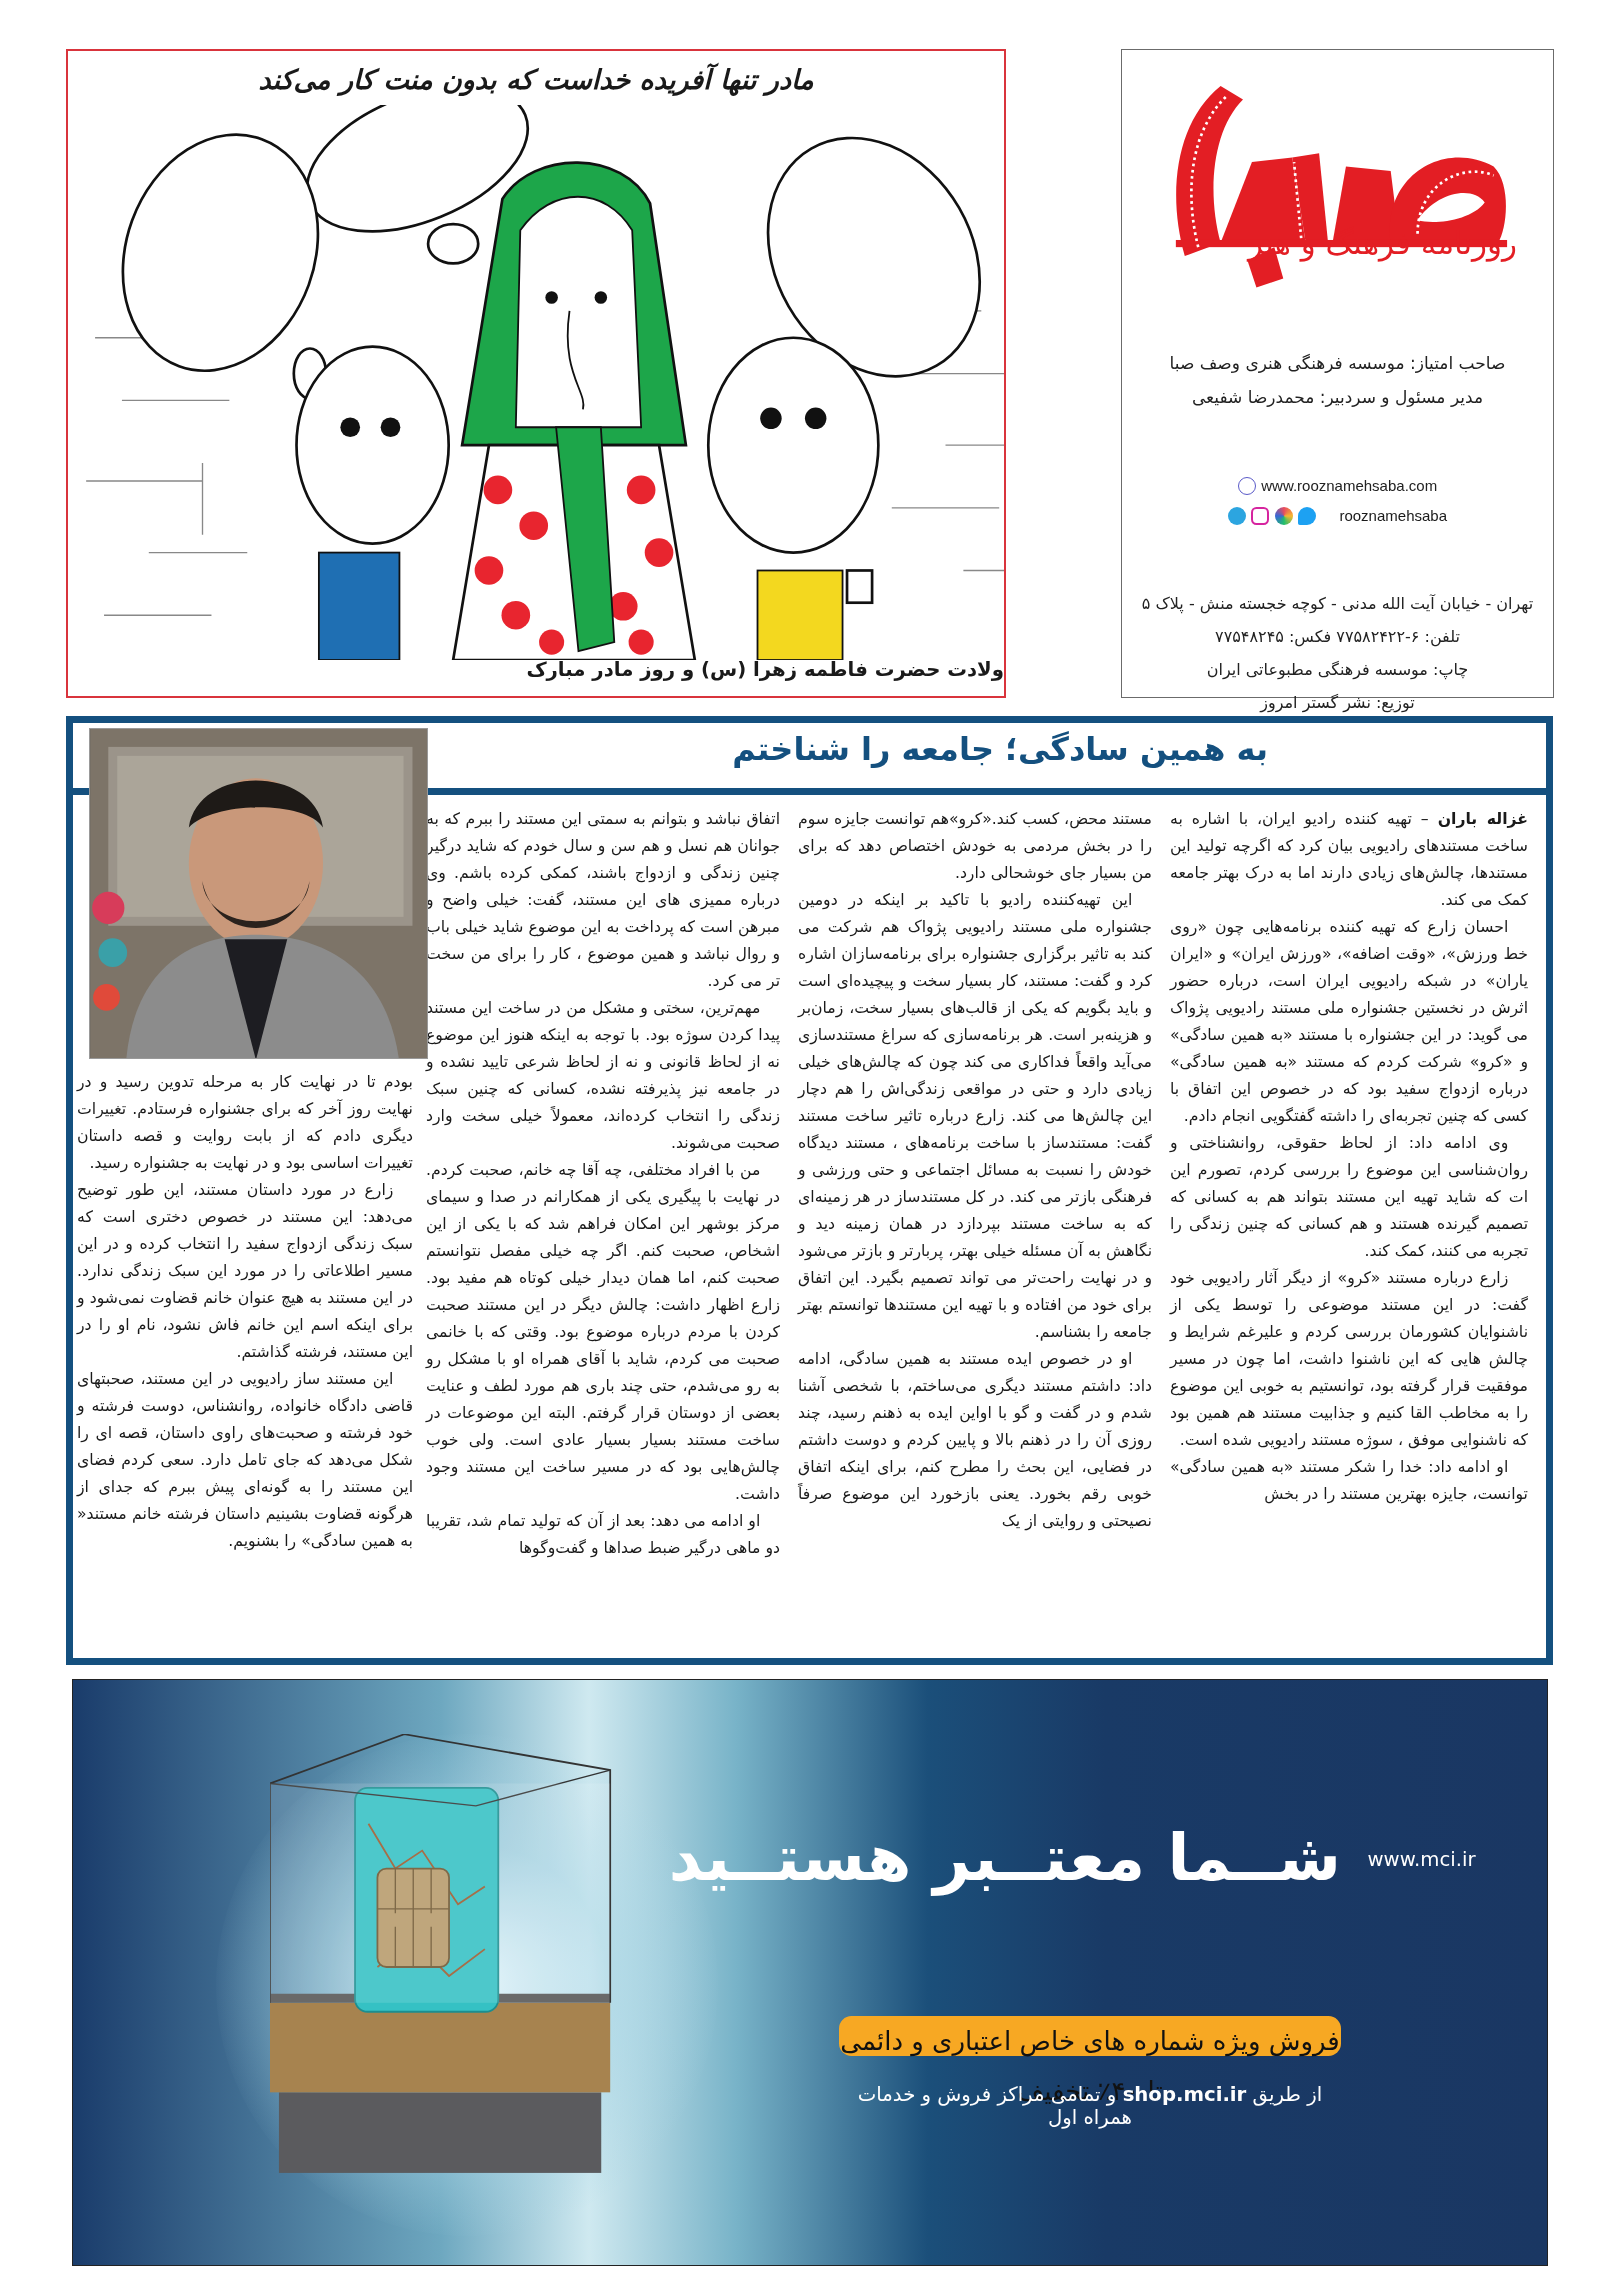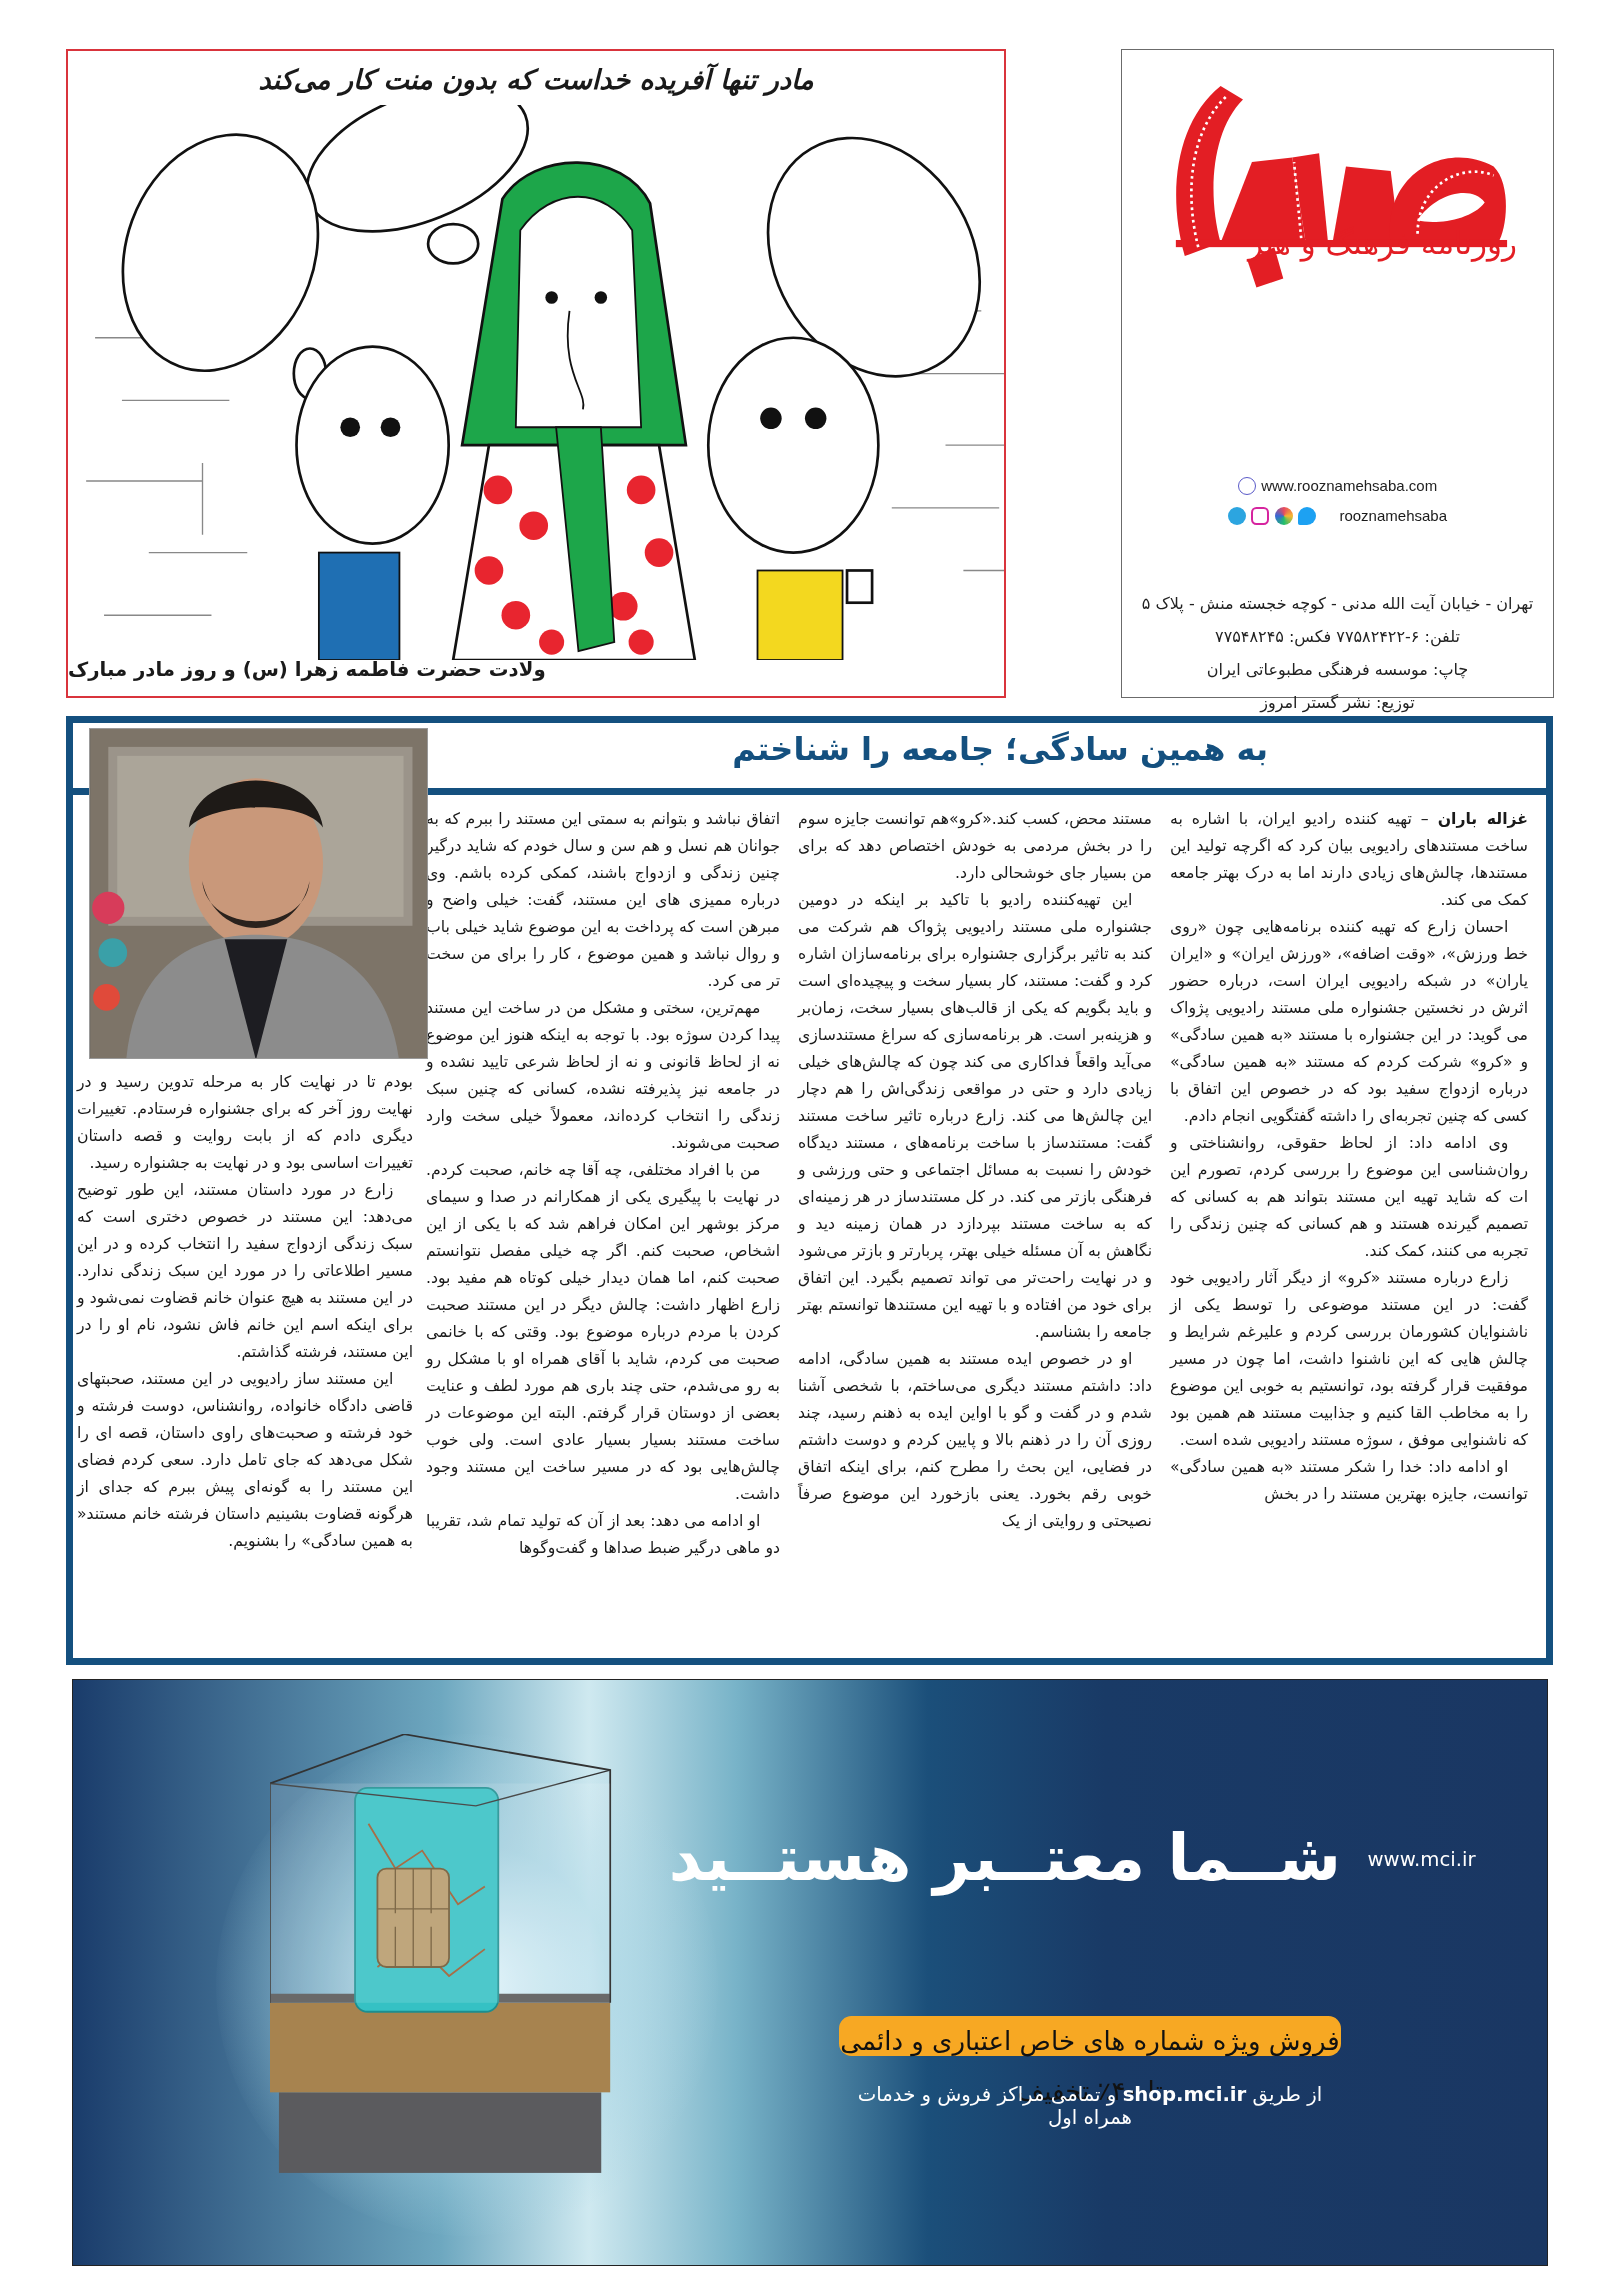--- a/index.html
+++ b/index.html
@@ -26,21 +26,21 @@
   .cartoon {
     position: absolute; left: 66px; top: 49px; width: 940px; height: 649px;
     border: 2.7px solid #d9343c; background: #fff; overflow: hidden;
   }
   .cartoon-title {
     position: absolute; left: 0; right: 0; top: 12.5px; text-align: center;
     font-size: 27px; font-weight: bold; direction: rtl; letter-spacing: 0.9px; font-style: italic;
   }
   .cartoon-art { position: absolute; left: 0; top: 54px; width: 1012px; height: 555px; }
   .cartoon-caption {
-    position: absolute; left: 0; right: 0; top: 607px; text-align: left;
+    position: absolute; left: 0; right: 0; top: 607px; text-align: right;
     font-size: 19.7px; font-weight: bold; direction: rtl;
   }
 
   
   .article {
     position: absolute; left: 66px; top: 716px; width: 1487px; height: 949px;
     border: 7.2px solid #14507f; background: #fff;
   }
   .article-head {
     position: absolute; left: 0; right: 0; top: 0; height: 72px;
@@ -93,20 +93,24 @@
       <rect x="30" y="192" width="370" height="8"></rect>
     </g>
     <g stroke="#fff" stroke-width="3" stroke-dasharray="3 4" fill="none">
       <path d="M55 200 C 40 140, 45 70, 88 30"></path>
       <path d="M170 190 L 162 105"></path>
       <path d="M300 185 C 300 130, 350 105, 385 120"></path>
     </g>
   </svg>
   <div class="logo-sub">روزنامه فرهنگ و هنر</div>
 
+  <div class="mh-lines">
+    <div>صاحب امتیاز: موسسه فرهنگی هنری وصف صبا</div>
+    <div>مدیر مسئول و سردبیر: محمدرضا شفیعی</div>
+  </div>
 
   <div class="mh-web">
     <div class="row">
       <span style="width:18px;height:18px;border:1.8px solid #5a5ac8;border-radius:50%;display:inline-block;"></span>
       <a style="color:#222;text-decoration:none;">www.rooznamehsaba.com</a>
     </div>
     <div class="row">
       <span class="soc" style="background:#2ca5e0;"></span>
       <span class="soc" style="border-radius:5.4px;border:2.7px solid #d6249f;"></span>
       <span class="soc" style="background:conic-gradient(#e84a5f,#f7b731,#20bf6b,#3867d6,#e84a5f);"></span>

